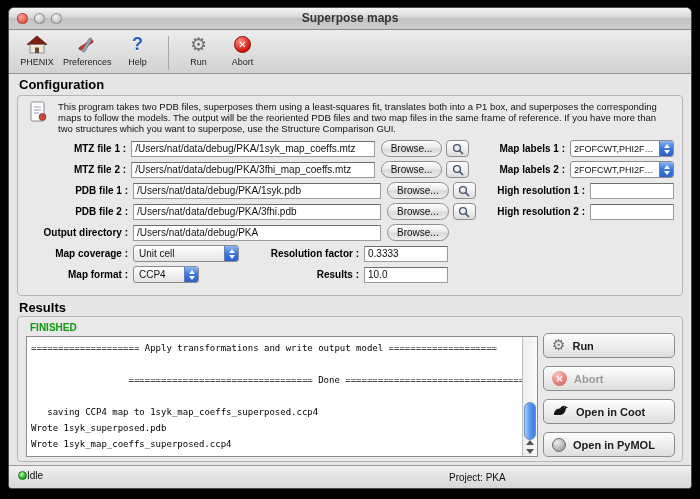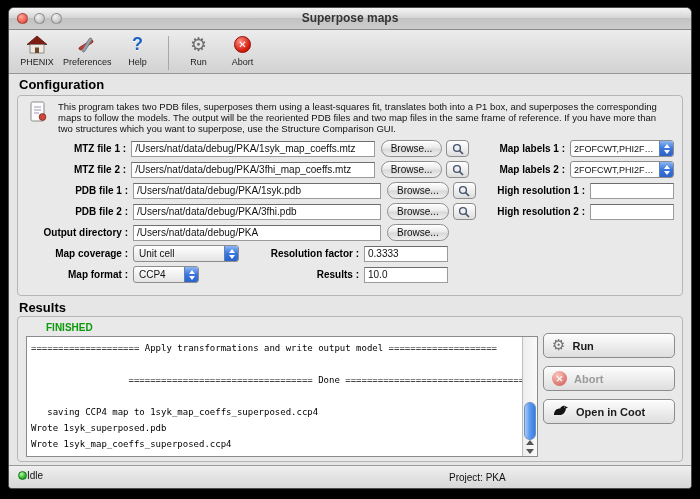--- a/index.html
+++ b/index.html
@@ -60,21 +60,21 @@
   .cap{width:14px;height:100%;display:flex;flex-direction:column;align-items:center;justify-content:center;gap:2px;
     background:linear-gradient(#8db6f2,#3a76dd 50%,#2c63c8);border-left:1px solid #5d80b8;}
   .tri-up{width:0;height:0;border-left:3px solid transparent;border-right:3px solid transparent;border-bottom:4px solid #fff;}
   .tri-dn{width:0;height:0;border-left:3px solid transparent;border-right:3px solid transparent;border-top:4px solid #fff;}
   .popup{height:17px;border:1px solid #8d8d8d;border-radius:3px;
     background:linear-gradient(#ffffff,#e4e4e4);display:flex;align-items:center;overflow:hidden;}
   .popup-text{flex:1;font-size:10px;padding:0 5px;color:#111;white-space:nowrap;}
   .oslot{width:130px;display:flex;}
   .olabel2{width:96px;text-align:right;font-size:10px;font-weight:bold;margin-right:5px;white-space:nowrap;}
   
-  .finished{position:absolute;left:28px;top:5px;font-size:10px;font-weight:bold;color:#0b9a0b;}
+  .finished{position:absolute;left:12px;top:5px;font-size:10px;font-weight:bold;color:#0b9a0b;}
   .console{position:absolute;left:8px;top:19px;width:512px;height:121px;background:#fff;
     border:1px solid #8b8b8b;overflow:hidden;}
   .console pre{font-family:"DejaVu Sans Mono","Liberation Mono",monospace;font-size:9px;
     line-height:16px;color:#000;padding:3px 4px;white-space:pre;}
   .vscroll{position:absolute;top:0;right:0;bottom:0;width:15px;border-left:1px solid #bdbdbd;
     background:linear-gradient(to right,#ededed,#fafafa);}
   .vthumb{position:absolute;left:1px;width:12px;top:55%;height:38px;border-radius:6px;
     background:linear-gradient(to right,#a9cbf7,#5e9af0 45%,#3a7be4);border:1px solid #6e8fc2;}
   .varrows{position:absolute;bottom:2px;left:0;right:0;display:flex;flex-direction:column;align-items:center;gap:4px;}
   .sarr-up{width:0;height:0;border-left:4px solid transparent;border-right:4px solid transparent;border-bottom:5px solid #555;}
@@ -322,20 +322,24 @@
       </button>
       <button class="res-btn">
         <span>
           <svg width="17" height="13" viewBox="0 0 17 13">
             <path d="M2 11 C2 6.5 5 4.5 8.2 4.6 C9.2 2.4 11.4 1.2 13.4 2.2 L16 3.4 L13.8 4.4 C13.8 7.8 11.4 11 7.4 11 Z" fill="#141414"></path>
             <circle cx="12.6" cy="3" r="0.5" fill="#fff"></circle>
           </svg>
         </span>
         <span>Open in Coot</span>
       </button>
+      <button class="res-btn">
+        <span class="pymol-ball"></span>
+        <span>Open in PyMOL</span>
+      </button>
     </div>
   </div>
 
   <div class="statusbar">
     <div class="status-left">
       <span class="status-dot"></span>
       <span class="status-text">Idle</span>
     </div>
     <span class="project-text">Project: PKA</span>
   </div>

